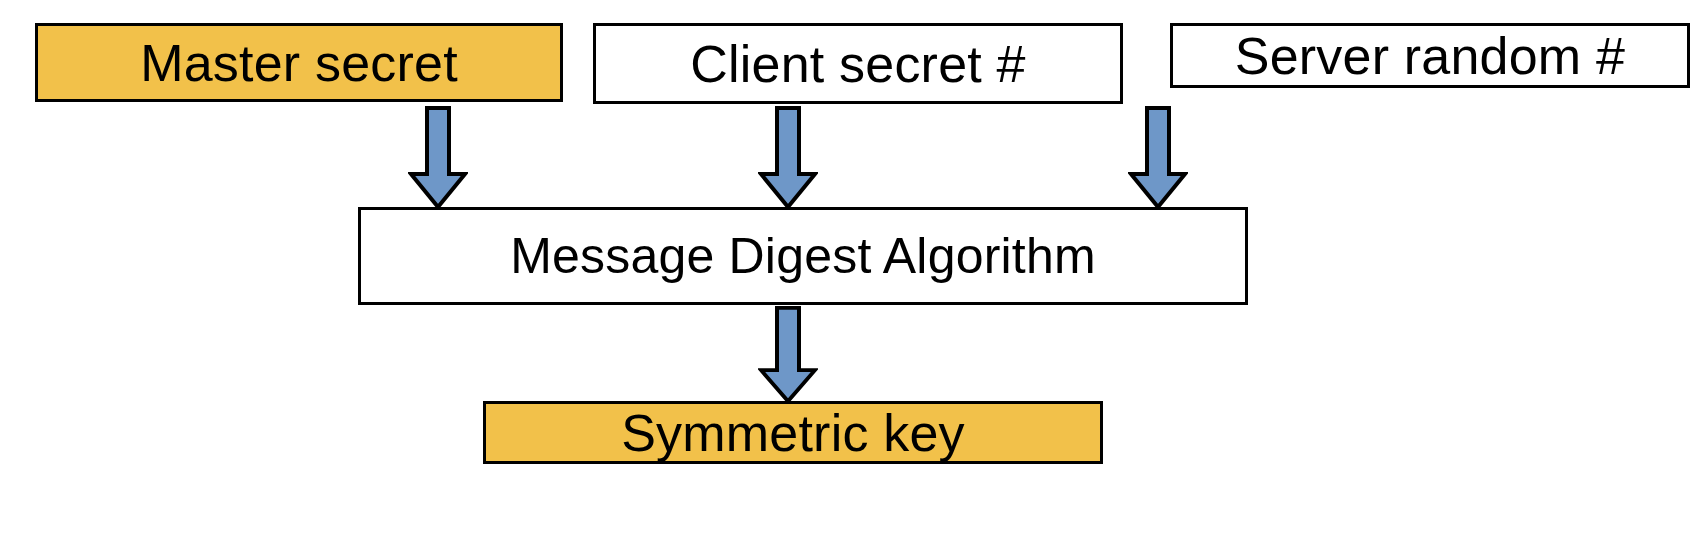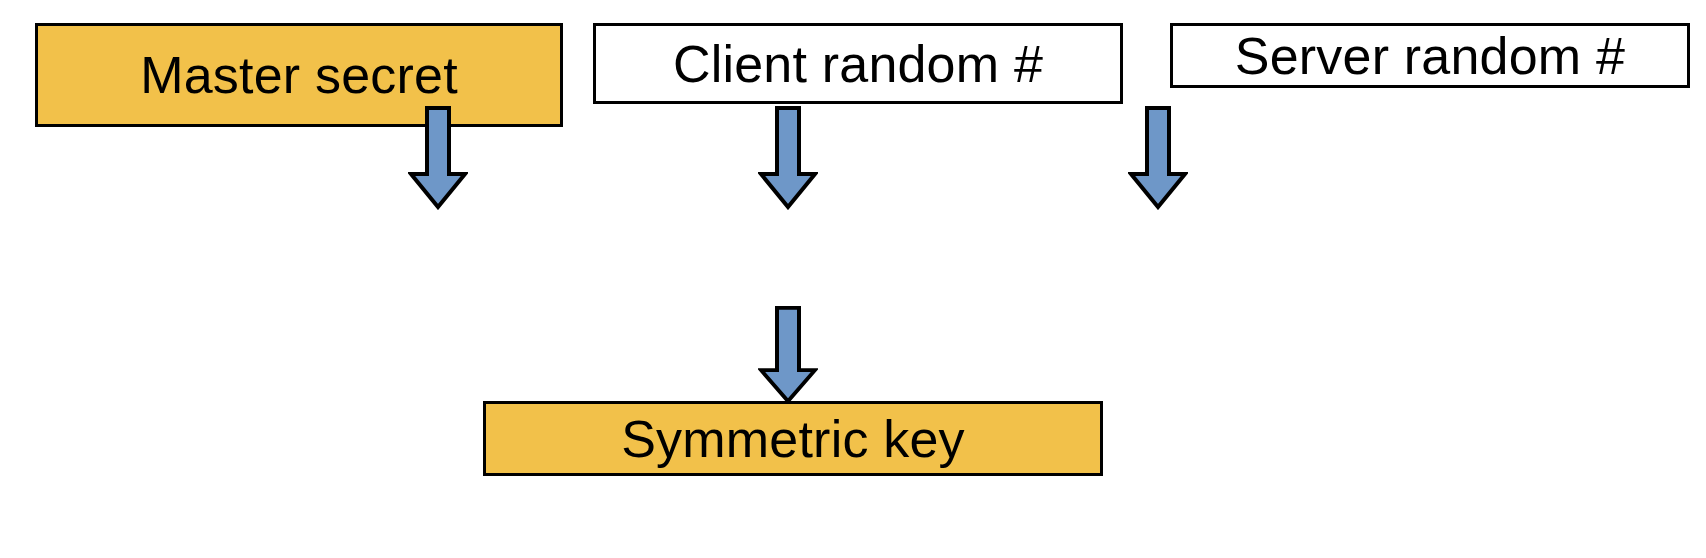--- a/index.html
+++ b/index.html
@@ -32,33 +32,33 @@
   .node-fill-white  { background: #FFFFFF; }
 
   .node-label {
     display: block;
     font-weight: 400;
     letter-spacing: 0.2px;
   }
 
   
   #node-master-secret {
-    left: 35px;  top: 23px;  width: 528px; height: 104px; text-align: right;
+    left: 35px;  top: 23px;  width: 528px; height: 79px; text-align: right;
   }
   #node-client-random {
     left: 593px; top: 23px;  width: 530px; height: 81px;
   }
   #node-server-random {
     left: 1170px; top: 23px; width: 520px; height: 65px;
   }
   #node-message-digest {
     left: 358px; top: 207px; width: 890px; height: 98px;
   }
   #node-symmetric-key {
-    left: 483px; top: 401px; width: 620px; height: 75px;
+    left: 483px; top: 401px; width: 620px; height: 63px;
   }
 
   #node-master-secret .node-label,
   #node-client-random .node-label,
   #node-server-random .node-label,
   #node-symmetric-key .node-label {
     font-size: 52px;
   }
   #node-message-digest .node-label {
     font-size: 50px;
@@ -80,21 +80,21 @@
 </head>
 <body>
 
 <div id="canvas">
 
   <div class="node node-fill-accent" id="node-master-secret">
     <span class="node-label">Master secret</span>
   </div>
 
   <div class="node node-fill-white" id="node-client-random">
-    <span class="node-label">Client random #</span>
+    <span class="node-label">Client secret #</span>
   </div>
 
   <div class="node node-fill-white" id="node-server-random">
     <span class="node-label">Server random #</span>
   </div>
 
   <div class="arrow" id="arrow-master-to-digest">
     <svg viewBox="0 0 60 104" preserveAspectRatio="none">
       <polygon points="19,2 41,2 41,68 57,68 30,101 3,68 19,68" fill="#6E97C8" stroke="#000000" stroke-width="4" stroke-linejoin="miter"></polygon>
     </svg>
@@ -105,20 +105,23 @@
       <polygon points="19,2 41,2 41,68 57,68 30,101 3,68 19,68" fill="#6E97C8" stroke="#000000" stroke-width="4" stroke-linejoin="miter"></polygon>
     </svg>
   </div>
 
   <div class="arrow" id="arrow-server-to-digest">
     <svg viewBox="0 0 60 104" preserveAspectRatio="none">
       <polygon points="19,2 41,2 41,68 57,68 30,101 3,68 19,68" fill="#6E97C8" stroke="#000000" stroke-width="4" stroke-linejoin="miter"></polygon>
     </svg>
   </div>
 
+  <div class="node node-fill-white" id="node-message-digest">
+    <span class="node-label">Message Digest Algorithm</span>
+  </div>
 
   <div class="arrow" id="arrow-digest-to-key">
     <svg viewBox="0 0 60 104" preserveAspectRatio="none">
       <polygon points="19,2 41,2 41,68 57,68 30,101 3,68 19,68" fill="#6E97C8" stroke="#000000" stroke-width="4" stroke-linejoin="miter"></polygon>
     </svg>
   </div>
 
   <div class="node node-fill-accent" id="node-symmetric-key">
     <span class="node-label">Symmetric key</span>
   </div>

